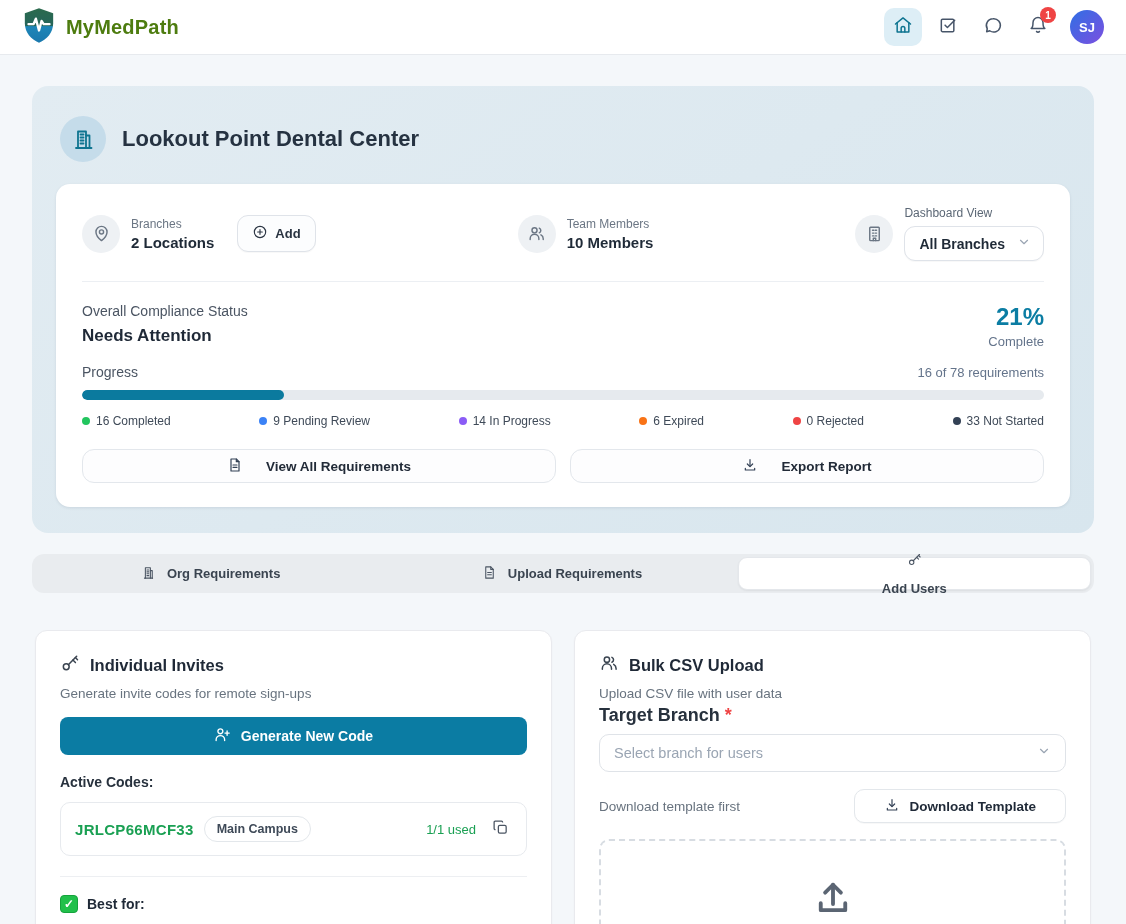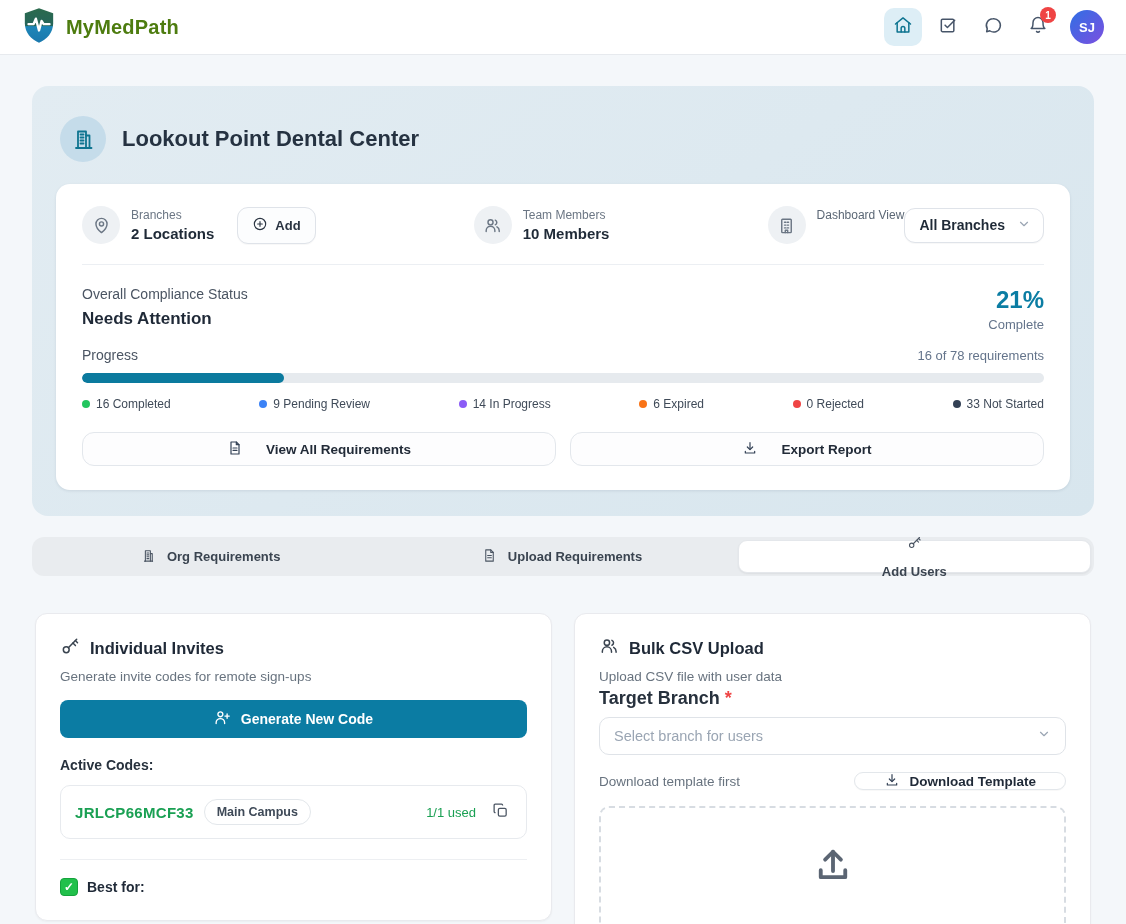--- a/index.html
+++ b/index.html
@@ -39,21 +39,21 @@
   .stats-row { display:flex; align-items:center; justify-content:space-between; }
   .stat { display:flex; align-items:center; gap:11px; }
   .stat-icon { width:38px; height:38px; border-radius:50%; background:#eef1f4; display:grid; place-items:center; }
   .stat-icon svg { width:19px; height:19px; stroke:#6b7684; fill:none; stroke-width:1.8; stroke-linecap:round; stroke-linejoin:round; }
   .stat-label { font-size:12px; color:#6b7684; margin-bottom:3px; }
   .stat-value { font-size:15px; font-weight:700; color:#1f2a37; }
   .add-btn { margin-left:12px; display:flex; align-items:center; gap:7px; padding:8px 14px;
              border:1px solid #dfe3e9; border-radius:11px; background:#fcfdfe; cursor:pointer;
              font-size:13px; font-weight:600; color:#2a3442; box-shadow:0 1px 1px rgba(0,0,0,.03); }
   .add-btn svg { width:16px; height:16px; stroke:#2a3442; fill:none; stroke-width:1.7; stroke-linecap:round; }
-  .dv-col { display:flex; flex-direction:row; }
+  .dv-col { display:flex; flex-direction:column; }
   .dv-label { font-size:12px; color:#5b6775; margin-bottom:6px; }
   .dv-select { display:flex; align-items:center; gap:12px; justify-content:space-between;
                border:1px solid #dfe3e9; border-radius:11px; background:#fff; padding:8px 12px 8px 14px;
                font-size:14px; font-weight:700; color:#1f2a37; cursor:pointer; min-width:128px;
                box-shadow:0 1px 1px rgba(0,0,0,.03); }
   .chev svg { width:14px; height:14px; stroke:#9aa5b3; fill:none; stroke-width:2; stroke-linecap:round; stroke-linejoin:round; }
 
   .divider { border-top:1px solid #eceff3; margin:20px 0 21px; }
 
   .comp-head { display:flex; justify-content:space-between; align-items:flex-start; }
@@ -119,21 +119,21 @@
   .bestfor-title { font-size:14px; font-weight:700; color:#1f2937; }
 
   .field-label { margin-top:4px; font-size:18px; font-weight:700; color:#27313d; }
   .req { color:#ef4444; }
   .select-box { margin-top:8px; height:38px; border:1px solid #dfe3e8; border-radius:10px; background:#fff;
                 display:flex; align-items:center; justify-content:space-between; padding:0 14px; cursor:pointer; }
   .select-ph { font-size:14.5px; color:#9aa5b3; }
 
   .template-row { margin-top:17px; display:flex; align-items:center; justify-content:space-between; }
   .template-hint { font-size:13.5px; color:#68737f; }
-  .dl-btn { display:flex; align-items:center; gap:9px; height:18px; padding:0 29px; background:#fff;
+  .dl-btn { display:flex; align-items:center; gap:9px; height:34px; padding:0 29px; background:#fff;
             border:1px solid #e3e7eb; border-radius:10px; cursor:pointer; font-family:inherit;
             font-size:13.5px; font-weight:700; color:#1f2937; box-shadow:0 1px 1px rgba(0,0,0,.03); }
   .dl-btn svg { width:16px; height:16px; stroke:#334155; fill:none; stroke-width:1.8; stroke-linecap:round; stroke-linejoin:round; }
 
   .dropzone { margin-top:16px; border:2px dashed #d7dce2; border-radius:10px; padding:35px 20px 42px;
               text-align:center; cursor:pointer; }
   .dz-icon svg { width:42px; height:42px; stroke:#5b6573; fill:none; stroke-width:2.2; stroke-linecap:round; stroke-linejoin:round; }
 </style>
 </head>
 <body>

